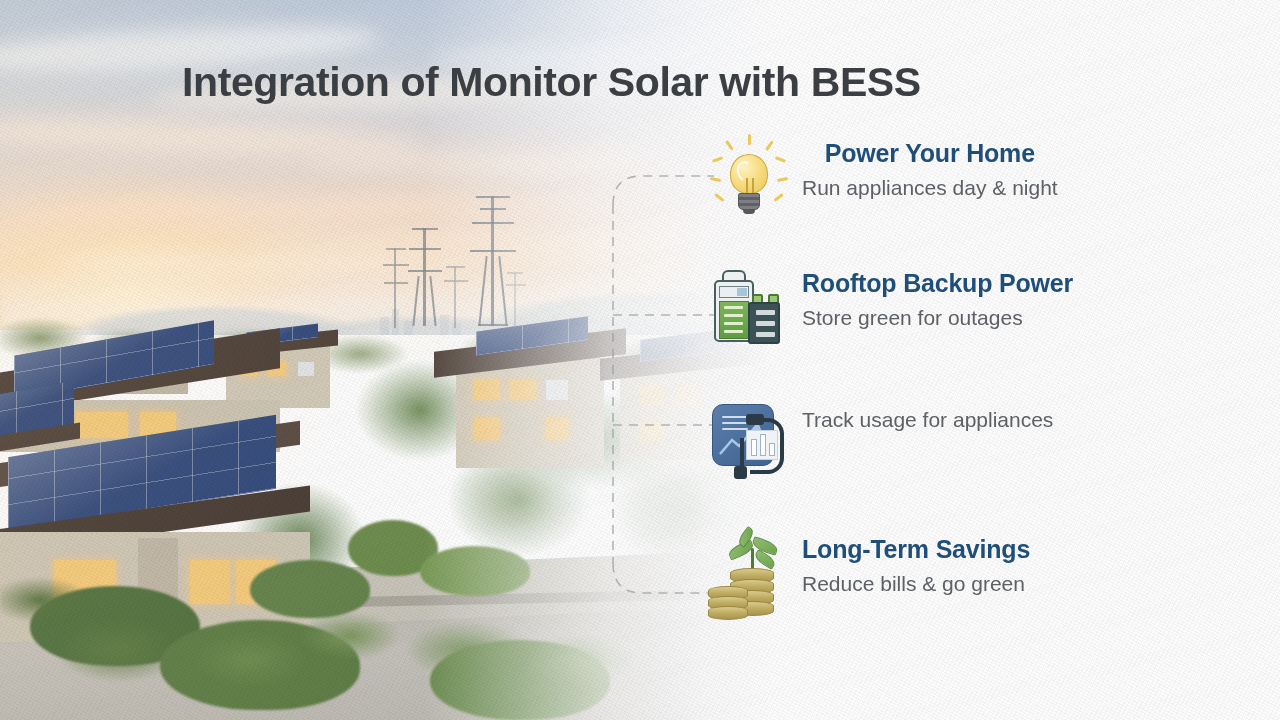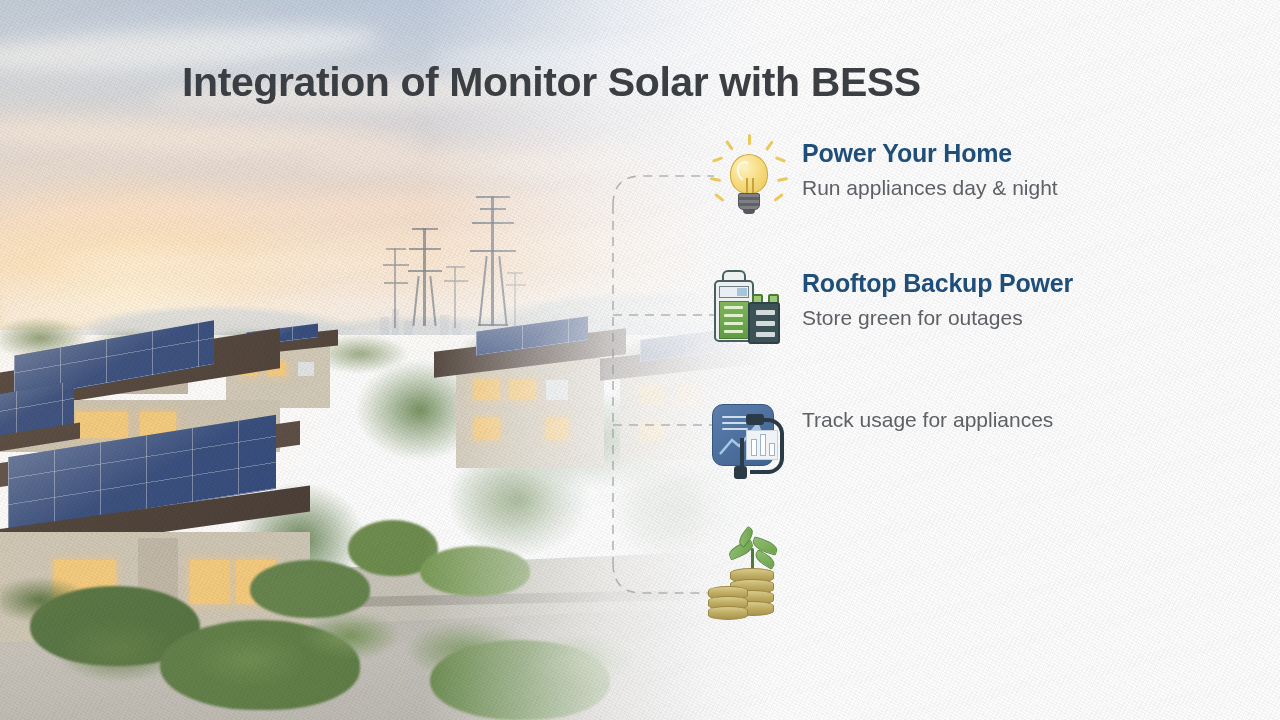--- a/index.html
+++ b/index.html
@@ -139,21 +139,21 @@
   .title {
     position:absolute; left:182px; top:59px;
     font-size:41px; font-weight:bold; color:#3b3e42;
     letter-spacing:-.4px; white-space:nowrap;
     font-family:"Liberation Sans", sans-serif;
   }
 
   
   .features { position:absolute; left:706px; top:134px; width:560px; }
   .feature { position:absolute; left:0; display:flex; align-items:flex-start; }
-  .f0 { top:0px; }
+  .f0 { top:0px;text-align:center; }
   .f1 { top:130px; }
   .f2 { top:260px; }
   .f3 { top:396px; }
   .ficon { position:relative; width:84px; height:86px; flex:0 0 84px; }
   .ftext { padding-left:12px; padding-top:6px; }
   .fhead {
     font-size:25px; font-weight:bold; color:#1f4e79;
     letter-spacing:-.2px; line-height:1.1; white-space:nowrap;
   }
   .fsub {
@@ -478,16 +478,20 @@
         <i class="leaf" style="left:48px;top:24px;width:22px;height:11px;border-radius:10% 60% 10% 60%;transform:rotate(30deg);"></i>
         <div class="sprout-stem"></div>
         <i class="coin back" style="top:38px;"></i>
         <i class="coin back" style="top:49px;"></i>
         <i class="coin back" style="top:60px;"></i>
         <i class="coin back" style="top:71px;"></i>
         <i class="coin front" style="top:56px;"></i>
         <i class="coin front" style="top:66px;"></i>
         <i class="coin front" style="top:76px;"></i>
       </div>
+      <div class="ftext">
+        <div class="fhead">Long-Term Savings</div>
+        <div class="fsub">Reduce bills &amp; go green</div>
+      </div>
     </div>
 
   </div>
 </div>
 
 </body></html>

